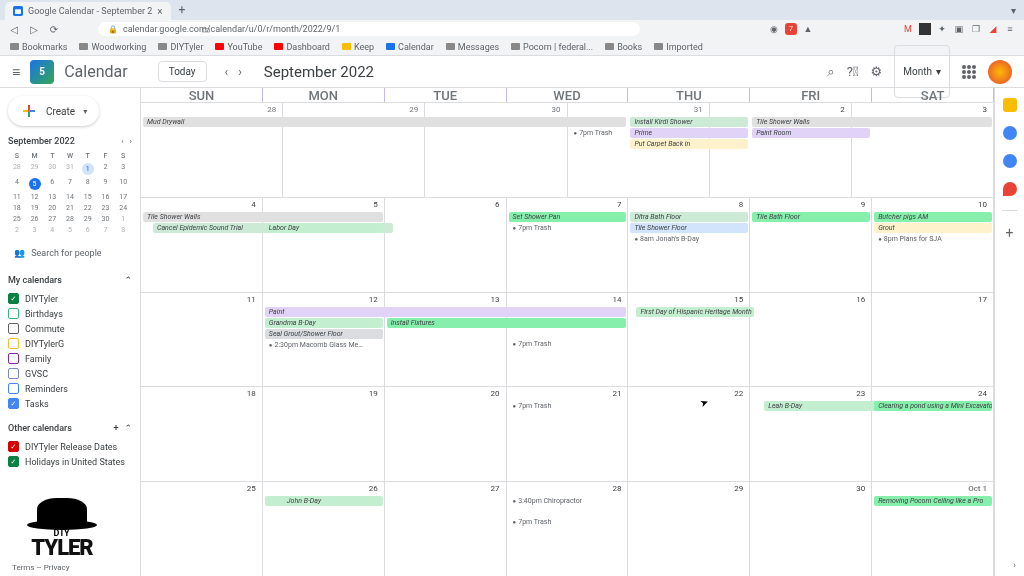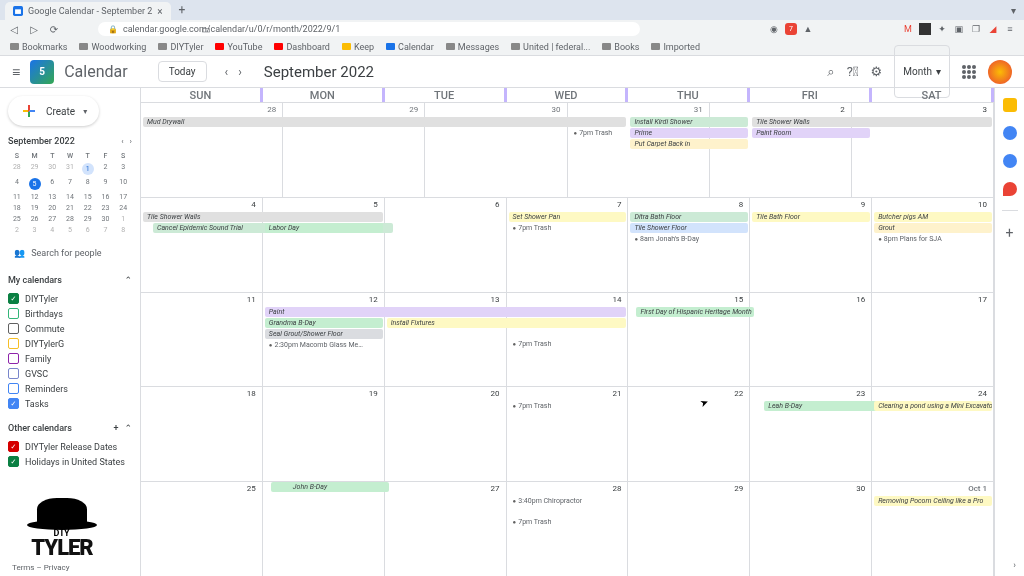--- a/index.html
+++ b/index.html
@@ -75,21 +75,21 @@
 .logo-overlay .hat { width: 50px; height: 28px; background: #000; border-radius: 40% 40% 5% 5%; margin: 0 auto; position: relative; }
 .logo-overlay .hat::before { content:""; position:absolute; bottom:-4px; left:-10px; width:70px; height:10px; background:#000; border-radius: 50%; }
 .logo-overlay .diy { font-size: 9px; font-weight: bold; color: #000; margin-top: 2px; letter-spacing: 1px; }
 .logo-overlay .tyler { font-size: 22px; font-weight: 900; color: #111; letter-spacing: -1px; line-height: 0.9; }
 
 .footer-links { position: absolute; bottom: 4px; left: 12px; font-size: 8px; color: #5f6368; }
 
 
 .cal-area { flex: 1; border-left: 1px solid #dadce0; display: flex; flex-direction: column; }
 .day-headers { display: flex; height: 14px; }
-.day-header { flex: 1; text-align: center; font-size: 11px; color: #70757a; font-weight: 500; border-right: 3px solid #c4b5fd; display: flex; align-items: center; justify-content: center; }
+.day-header { flex: 1; text-align: center; font-size: 13px; color: #70757a; font-weight: 500; border-right: 1px solid #c4b5fd; display: flex; align-items: center; justify-content: center; }
 .weeks { flex: 1; display: flex; flex-direction: column; }
 .week { flex: 1; display: flex; border-top: 1px solid #dadce0; position: relative; }
 .day-cell { flex: 1; border-right: 1px solid #dadce0; position: relative; overflow: hidden; }
 .day-num { position: absolute; top: 2px; right: 6px; font-size: 8px; color: #3c4043; }
 .day-num.other { color: #70757a; }
 .day-num.first { font-weight: 500; }
 
 .events { position: absolute; top: 14px; left: 0; right: 13px; }
 .evt { font-size: 7px; padding: 1px 4px; margin: 1px 2px; border-radius: 2px; white-space: nowrap; overflow: hidden; text-overflow: ellipsis; color: #3c4043; cursor: pointer; }
 .evt-timed { color: #5f6368; background: none !important; }
@@ -100,21 +100,21 @@
 
 .right-rail { width: 30px; border-left: 1px solid #dadce0; display: flex; flex-direction: column; align-items: center; padding-top: 10px; gap: 14px; }
 .rail-icon { width: 14px; height: 14px; border-radius: 3px; cursor: pointer; }
 .rail-chevron { position: absolute; bottom: 6px; right: 8px; color: #5f6368; font-size: 9px; }
 
 
 .c-grey { background: #e0e0e0; }
 .c-green { background: #ccead6; }
 .c-purple { background: #e1d3f8; }
 .c-yellow { background: #fef2cc; }
-.c-red { background: #fef9c3; }
+.c-red { background: #86efac; }
 .c-teal { background: #c4eed0; }
 .c-blue { background: #d2e3fc; }
 .c-graphite { background: #dadce0; }
 
 .cursor-arrow { position: absolute; top: 397px; left: 700px; font-size: 10px; color: #000; z-index: 100; transform: rotate(-20deg); }
 </style>
 </head>
 <body>
 
 <div class="tab-bar">
@@ -183,21 +183,21 @@
     <div class="bm-item">
       <span class="bm-folder" style="background: rgb(26, 115, 232);"></span>
       <span>Calendar</span>
     </div>
     <div class="bm-item">
       <span class="bm-folder"></span>
       <span>Messages</span>
     </div>
     <div class="bm-item">
       <span class="bm-folder"></span>
-      <span>United | federal...</span>
+      <span>Pocorn | federal...</span>
     </div>
     <div class="bm-item">
       <span class="bm-folder"></span>
       <span>Books</span>
     </div>
     <div class="bm-item">
       <span class="bm-folder"></span>
       <span>Imported</span>
     </div>
   </div>
@@ -558,21 +558,21 @@
           </div>
           <div class="day-cell">
             <div class="day-num">29</div>
           </div>
           <div class="day-cell">
             <div class="day-num">30</div>
           </div>
           <div class="day-cell">
             <div class="day-num other first">Oct 1</div>
           </div>
-          <div class="span-evt c-teal" style="top: 0; left: 14.2857%; width: calc(14.2857% - 4px); margin-left: 8px; padding-left: 22px;">John B-Day</div>
+          <div class="span-evt c-teal" style="top: 14px; left: 14.2857%; width: calc(14.2857% - 4px); margin-left: 2px; padding-left: 22px;">John B-Day</div>
           <div class="span-evt c-red" style="top: 14px; left: 85.7143%; width: calc(14.2857% - 4px); margin-left: 2px;">Removing Pocorn Ceiling like a Pro</div>
         </div>
       </div>
   </div>
 
   <div class="right-rail">
     <div class="rail-icon" style="background:#fbbc04"></div>
     <div class="rail-icon" style="background:#4285f4;border-radius:50%"></div>
     <div class="rail-icon" style="background:#4285f4;border-radius:50%"></div>
     <div class="rail-icon" style="background:#ea4335;border-radius:50% 50% 50% 0"></div>

